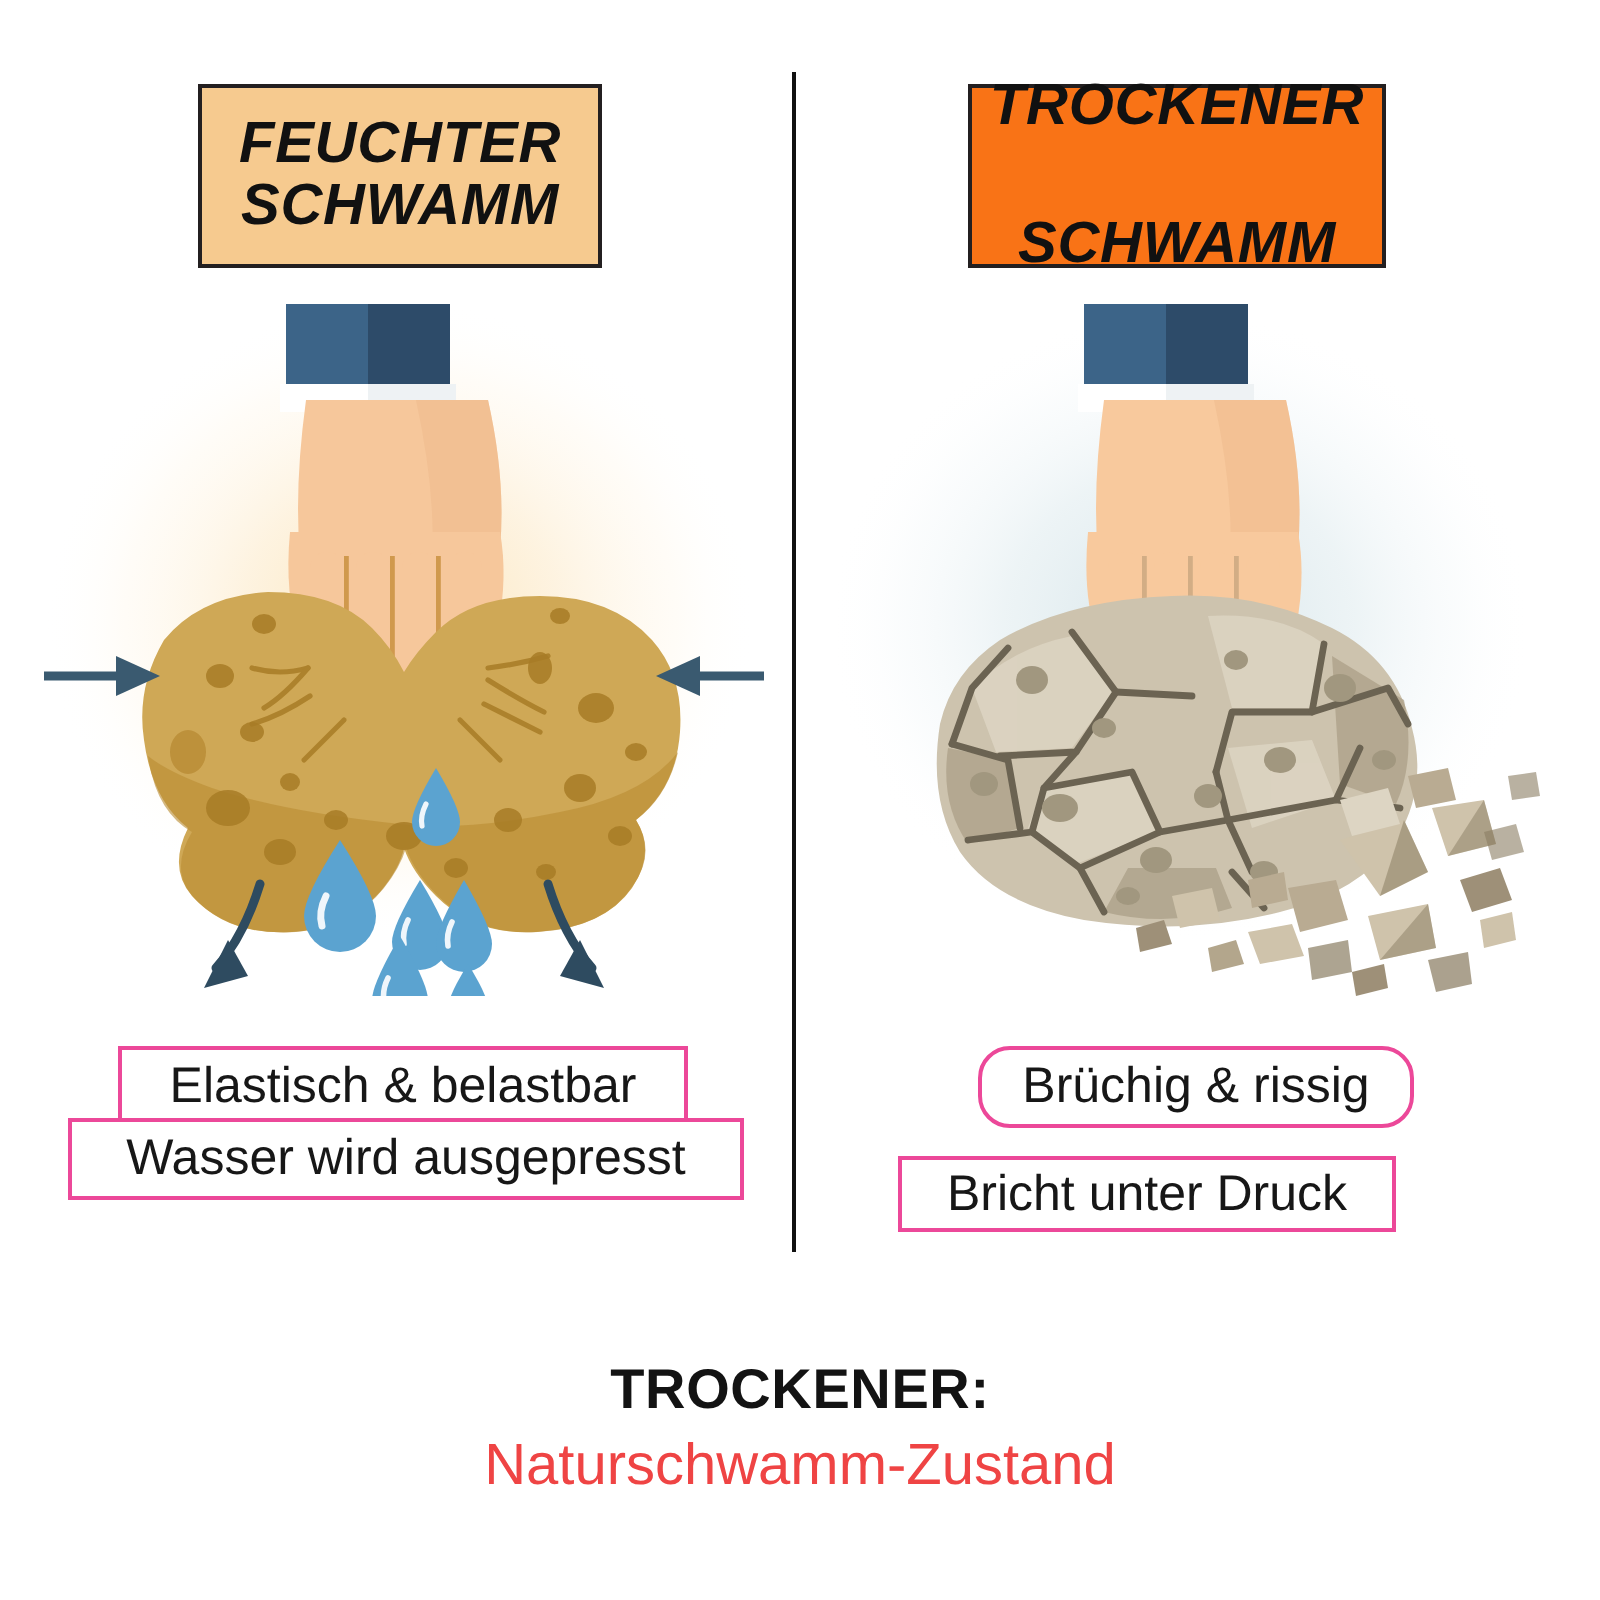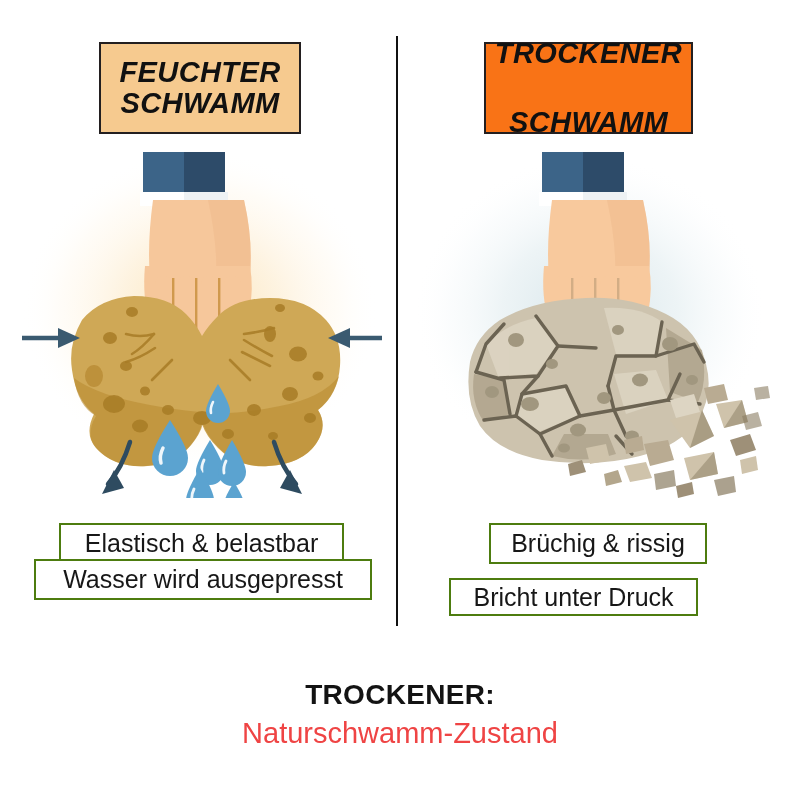--- a/index.html
+++ b/index.html
@@ -65,32 +65,32 @@
     height: 350px;
   }
   #illus-wet { left: 22px; }
   #illus-dry { left: 418px; }
   .illus svg { display: block; width: 100%; height: 100%; }
 
   
   .cap-box {
     position: absolute;
     box-sizing: border-box;
-    border: 2px solid #4d7c0f;
+    border: 2px solid #ec4899;
     background: #ffffff;
     display: flex;
     align-items: center;
     justify-content: center;
     font-size: 25px;
     color: #171717;
     white-space: nowrap;
   }
   #cap-wet-1 { left: 59px; top: 523px; width: 285px; height: 41px; }
   #cap-wet-2 { left: 34px; top: 559px; width: 338px; height: 41px; }
-  #cap-dry-1 { left: 489px; top: 523px; width: 218px; height: 41px; }
+  #cap-dry-1 { left: 489px; top: 523px; width: 218px; height: 41px; border-radius: 16px; }
   #cap-dry-2 { left: 449px; top: 578px; width: 249px; height: 38px; }
 
   
   #footer {
     position: absolute;
     left: 0; top: 678px;
     width: 800px;
     text-align: center;
   }
   #footer-title {

